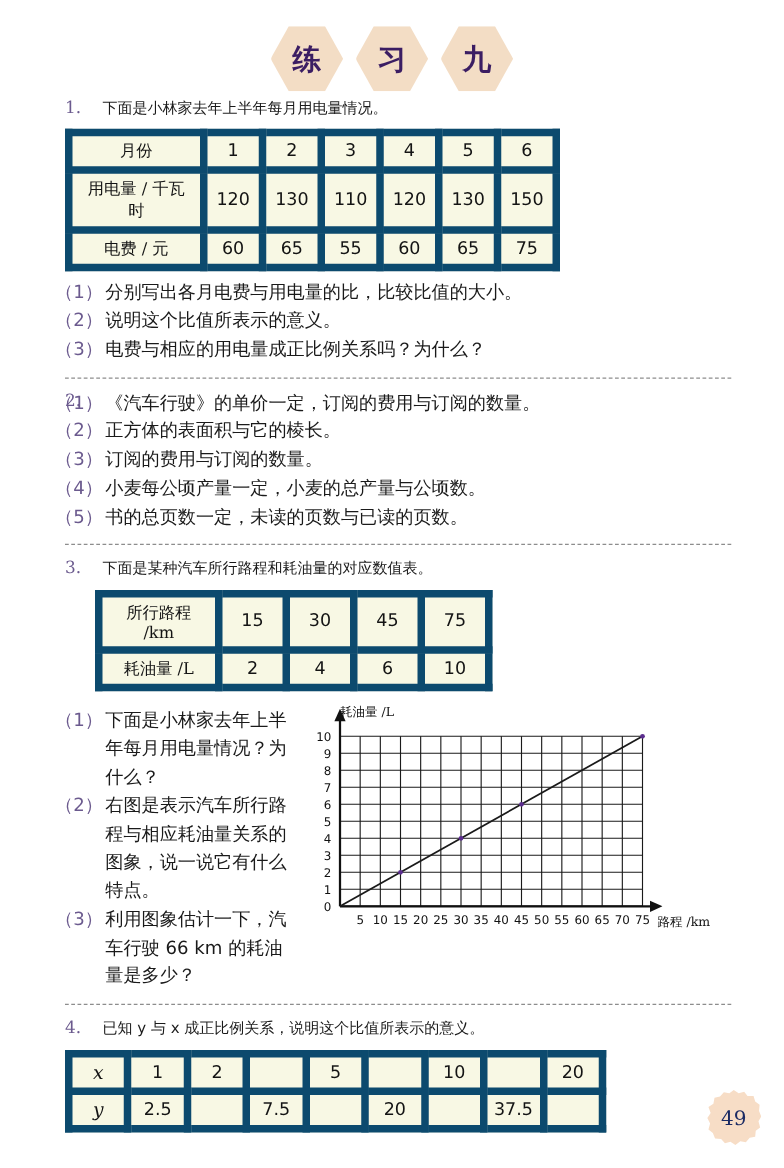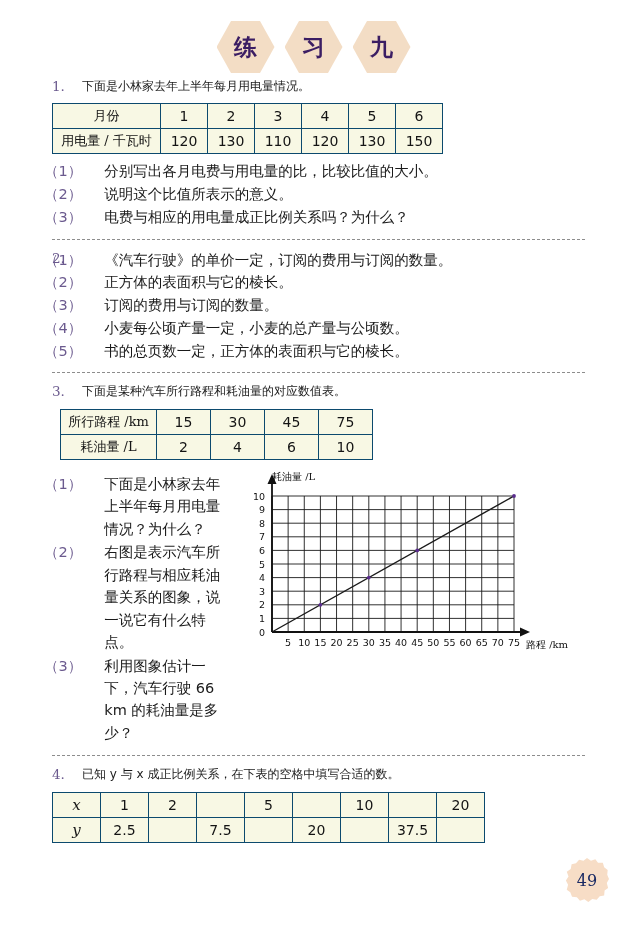--- a/index.html
+++ b/index.html
@@ -67,58 +67,58 @@
     font-size: 14.5px;
     line-height: 1.5;
     margin-bottom: 1px;
   }
   .sub-label {
     color: #6b5a8e;
     white-space: nowrap;
     flex: 0 0 auto;
     margin-right: 2px;
   }
-  .sub-body { flex: 1 1 auto; margin-left: 20px; }
+  .sub-body { flex: 1 1 auto; }
 
   .divider {
     border: 0;
     border-top: 1px dashed #8d8d8d;
     margin: 10px 42px 10px 52px;
     height: 0;
   }
 
   
   table.data {
     border-collapse: collapse;
     background: #f8f8e4;
     margin: 8px 0 6px 0;
     font-family: "DejaVu Sans", "Liberation Sans", sans-serif;
   }
   table.data td {
-    border: 1px solid #0c4a6e;
+    border: 6px solid #0c4a6e;
     text-align: center;
     font-size: 14px;
     color: #141414;
     padding: 3px 4px;
     height: 23px;
   }
   table.data td.rowhead {
     font-size: 13px;
     padding: 3px 7px;
     font-family: "DejaVu Serif", "Liberation Serif", serif;
   }
   table.data td.italic {
     font-style: italic;
     font-family: "DejaVu Serif", "Liberation Serif", serif;
     font-size: 15px;
   }
   #t1 { margin-left: 52px; }
   #t1 td.rowhead { width: 108px; }
   #t1 td.val { width: 47px; }
-  #t3 { margin-left: 60px; }
+  #t3 { margin-left: 76px; }
   #t3 td.rowhead { width: 96px; }
   #t3 td.val { width: 54px; }
   #t4 { margin-left: 52px; width: 433px; }
   #t4 td { width: 11.1%; height: 25px; }
   #t4 td.rowhead { width: 11.1%; }
 
   
   .p3cols {
     display: flex;
     align-items: flex-start;
@@ -146,21 +146,21 @@
     font-family: "DejaVu Serif", "Liberation Serif", serif;
     color: #111;
     white-space: nowrap;
     margin-left: 24px;
   }
 
   
   .pagenum {
     position: absolute;
     right: 18px;
-    bottom: 32px;
+    bottom: 18px;
     width: 44px;
     height: 44px;
     display: flex;
     align-items: center;
     justify-content: center;
   }
   .pagenum .burst {
     position: absolute;
     inset: 0;
     background: #f7ddc6;
@@ -207,20 +207,29 @@
   </tr>
   <tr>
     <td class="rowhead">用电量 / 千瓦时</td>
     <td class="val">120</td>
     <td class="val">130</td>
     <td class="val">110</td>
     <td class="val">120</td>
     <td class="val">130</td>
     <td class="val">150</td>
   </tr>
+  <tr>
+    <td class="rowhead">电费 / 元</td>
+    <td class="val">60</td>
+    <td class="val">65</td>
+    <td class="val">55</td>
+    <td class="val">60</td>
+    <td class="val">65</td>
+    <td class="val">75</td>
+  </tr>
 </tbody>
   </table>
 
 <div class="sub-list">
   <div class="sub-item">
     <span class="sub-label">（1）</span>
     <span class="sub-body">分别写出各月电费与用电量的比，比较比值的大小。</span>
   </div>
   <div class="sub-item">
     <span class="sub-label">（2）</span>
@@ -250,21 +259,21 @@
   <div class="sub-item">
     <span class="sub-label">（3）</span>
     <span class="sub-body">订阅的费用与订阅的数量。</span>
   </div>
   <div class="sub-item">
     <span class="sub-label">（4）</span>
     <span class="sub-body">小麦每公顷产量一定，小麦的总产量与公顷数。</span>
   </div>
   <div class="sub-item">
     <span class="sub-label">（5）</span>
-    <span class="sub-body">书的总页数一定，正方体的表面积与它的棱长。</span>
+    <span class="sub-body">书的总页数一定，未读的页数与已读的页数。</span>
   </div>
 </div>
 
 <hr class="divider">
 
 <div class="problem">
   <div class="pnum">3.</div>
   <div class="ptext">下面是某种汽车所行路程和耗油量的对应数值表。</div>
 </div>
 
@@ -374,21 +383,21 @@
         </svg>
       <div class="chart-xlabel" id="xlab" style="left: 272px; top: 168px;">路程 /km</div>
     </div>
   </div>
 </div>
 
 <hr class="divider">
 
 <div class="problem">
   <div class="pnum">4.</div>
-  <div class="ptext">已知 y 与 x 成正比例关系，在下表的空格中填写合适的数。</div>
+  <div class="ptext">已知 y 与 x 成正比例关系，说明这个比值所表示的意义。</div>
 </div>
 
 <table class="data" id="t4">
   <tbody>
       <tr>
     <td class="rowhead italic">x</td>
     <td>1</td>
     <td>2</td>
     <td></td>
     <td>5</td>

